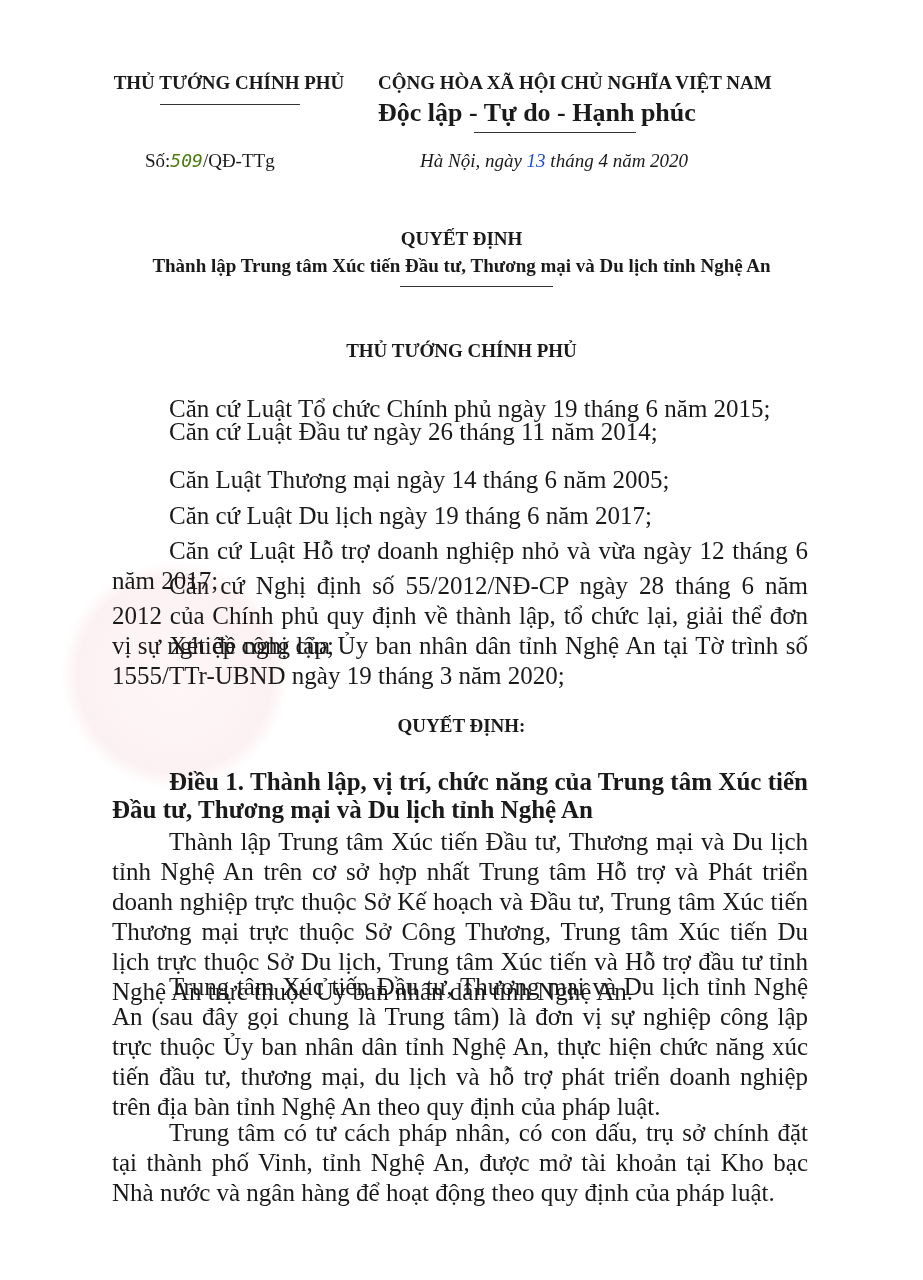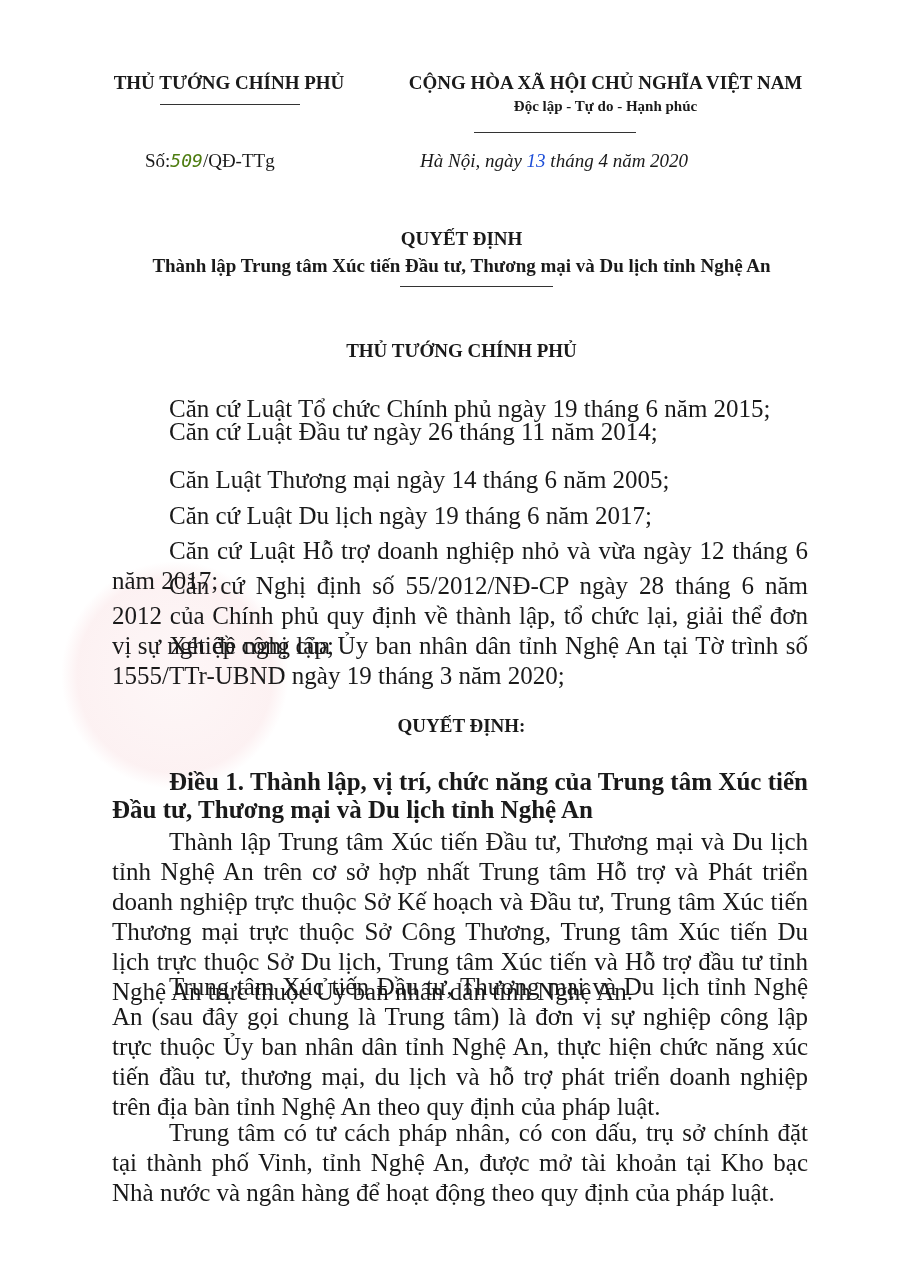--- a/index.html
+++ b/index.html
@@ -3,22 +3,22 @@
   <meta charset="utf-8">
   <style>
     html, body { margin: 0; padding: 0; }
     body {
       width: 923px; height: 1280px; background: #ffffff; position: relative; overflow: hidden;
       font-family: "Liberation Serif", "DejaVu Serif", serif; color: #1a1a1a;
     }
     .abs { position: absolute; }
     .b { font-weight: bold; }
     .hdr-left { left: 98px; top: 72px; width: 262px; text-align: center; font-size: 19px; font-weight: bold; }
-    .hdr-right { left: 378px; top: 72px; width: 455px; text-align: center; font-size: 19px; font-weight: bold; }
-    .hdr-right .motto { font-size: 15px; margin-top: 4px; }
+    .hdr-right { left: 378px; top: 72px; width: 455px; text-align: left; font-size: 19px; font-weight: bold; }
+    .hdr-right .motto { font-size: 26px; margin-top: 4px; }
     .rule { position: absolute; height: 1px; background: #333; }
     .so { left: 145px; top: 150px; font-size: 19px; }
     .so .num { font-family: "DejaVu Sans Mono", monospace; font-style: italic; color: #4d7c0f; font-size: 18px; }
     .date { left: 420px; top: 150px; font-size: 19px; font-style: italic; }
     .date .num { color: #1d4ed8; }
     .title { left: 0; width: 923px; text-align: center; font-weight: bold; font-size: 19px; }
     .para { left: 112px; width: 696px; font-size: 25px; line-height: 30px; text-align: justify; }
     .indent { text-indent: 57px; }
     .stamp {
       position: absolute; left: 60px; top: 560px; width: 230px; height: 230px; border-radius: 50%;

